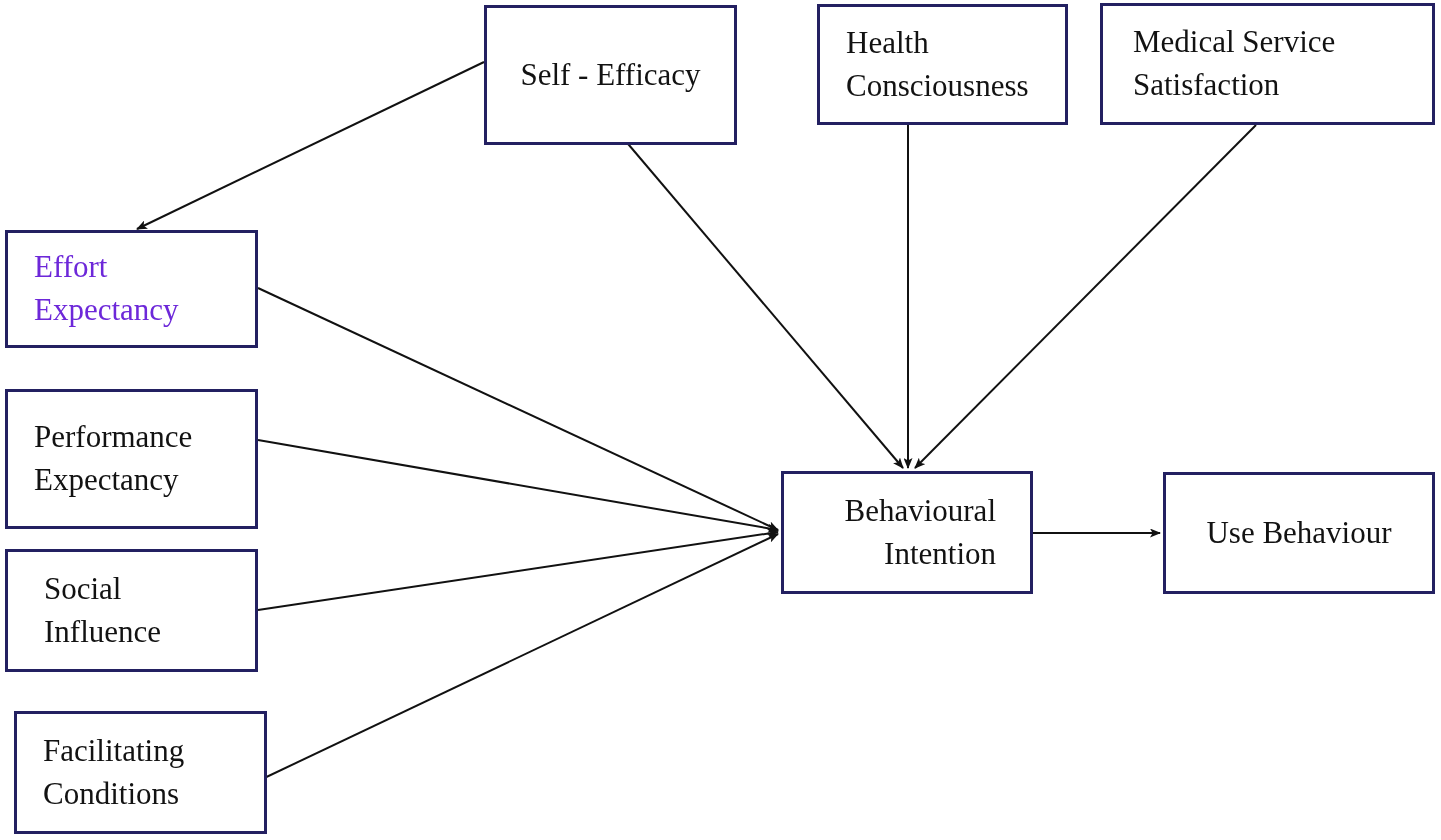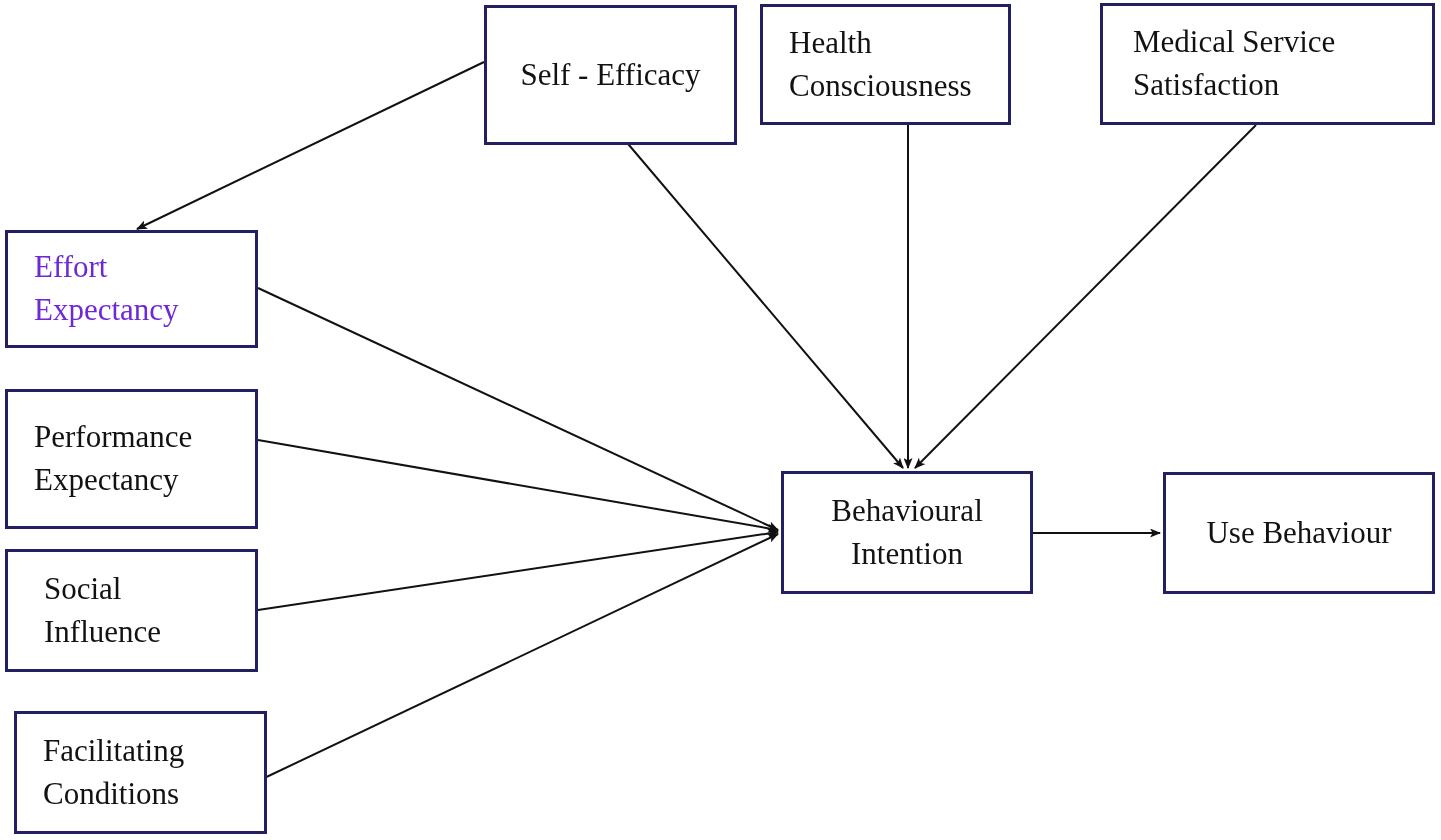--- a/index.html
+++ b/index.html
@@ -41,21 +41,21 @@
     color: #121212;
     white-space: pre-line;
     padding: 0 26px;
     text-align: left;
   }
   .node.center-label .node-label {
     text-align: center;
     padding: 0 12px;
   }
   .node.center-label-bi .node-label {
-    text-align: center;
+    text-align: right;
     padding: 0 34px;
   }
 </style>
 </head>
 <body>
 
 <div id="diagram-root">
 
   <svg id="edges-layer" viewBox="0 0 1441 840" width="1441" height="840" xmlns="http://www.w3.org/2000/svg">
     <defs>
@@ -73,21 +73,21 @@
         <line x1="258" y1="610" x2="778" y2="532" stroke="#111111" stroke-width="2" marker-end="url(#arrowhead)"></line>
         <line x1="258" y1="781" x2="778" y2="534" stroke="#111111" stroke-width="2" marker-end="url(#arrowhead)"></line>
         <line x1="1033" y1="533" x2="1160" y2="533" stroke="#111111" stroke-width="2" marker-end="url(#arrowhead)"></line>
       </g>
   </svg>
 
   <div id="nodes-layer">
       <div class="node center-label" style="left: 484px; top: 5px; width: 253px; height: 140px; border-color: rgb(35, 32, 97); background: rgb(255, 255, 255);">
         <span class="node-label" style="color: rgb(18, 18, 18);">Self - Efficacy</span>
       </div>
-      <div class="node" style="left: 760px; top: 4px; width: 251px; height: 121px; border-color: rgb(35, 32, 97); background: rgb(255, 255, 255);">
+      <div class="node" style="left: 817px; top: 4px; width: 251px; height: 121px; border-color: rgb(35, 32, 97); background: rgb(255, 255, 255);">
         <span class="node-label" style="color: rgb(18, 18, 18);">Health
 Consciousness</span>
       </div>
       <div class="node" style="left: 1100px; top: 3px; width: 335px; height: 122px; border-color: rgb(35, 32, 97); background: rgb(255, 255, 255);">
         <span class="node-label" style="color: rgb(18, 18, 18); padding-left: 30px;">Medical Service
 Satisfaction</span>
       </div>
       <div class="node" style="left: 5px; top: 230px; width: 253px; height: 118px; border-color: rgb(35, 32, 97); background: rgb(255, 255, 255);">
         <span class="node-label" style="color: #6d28d9;">Effort
 Expectancy</span>

